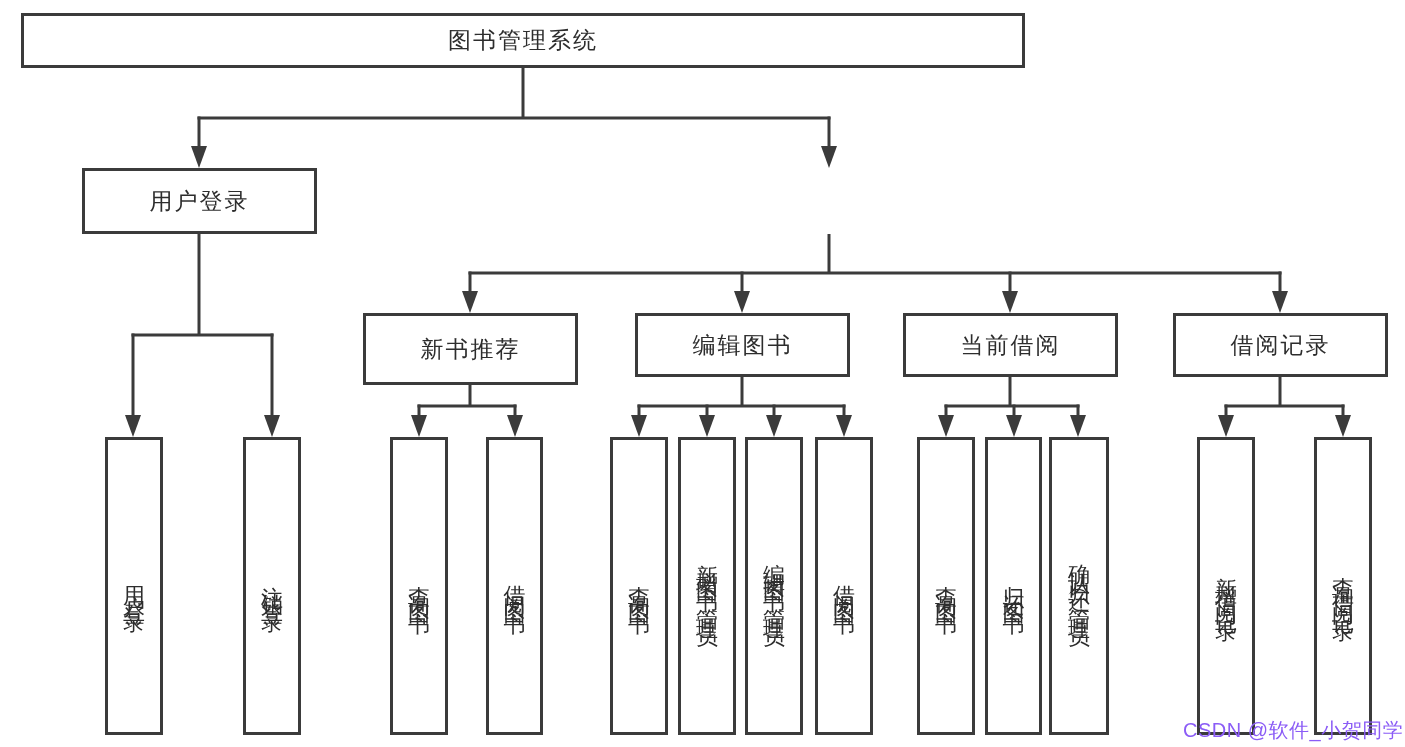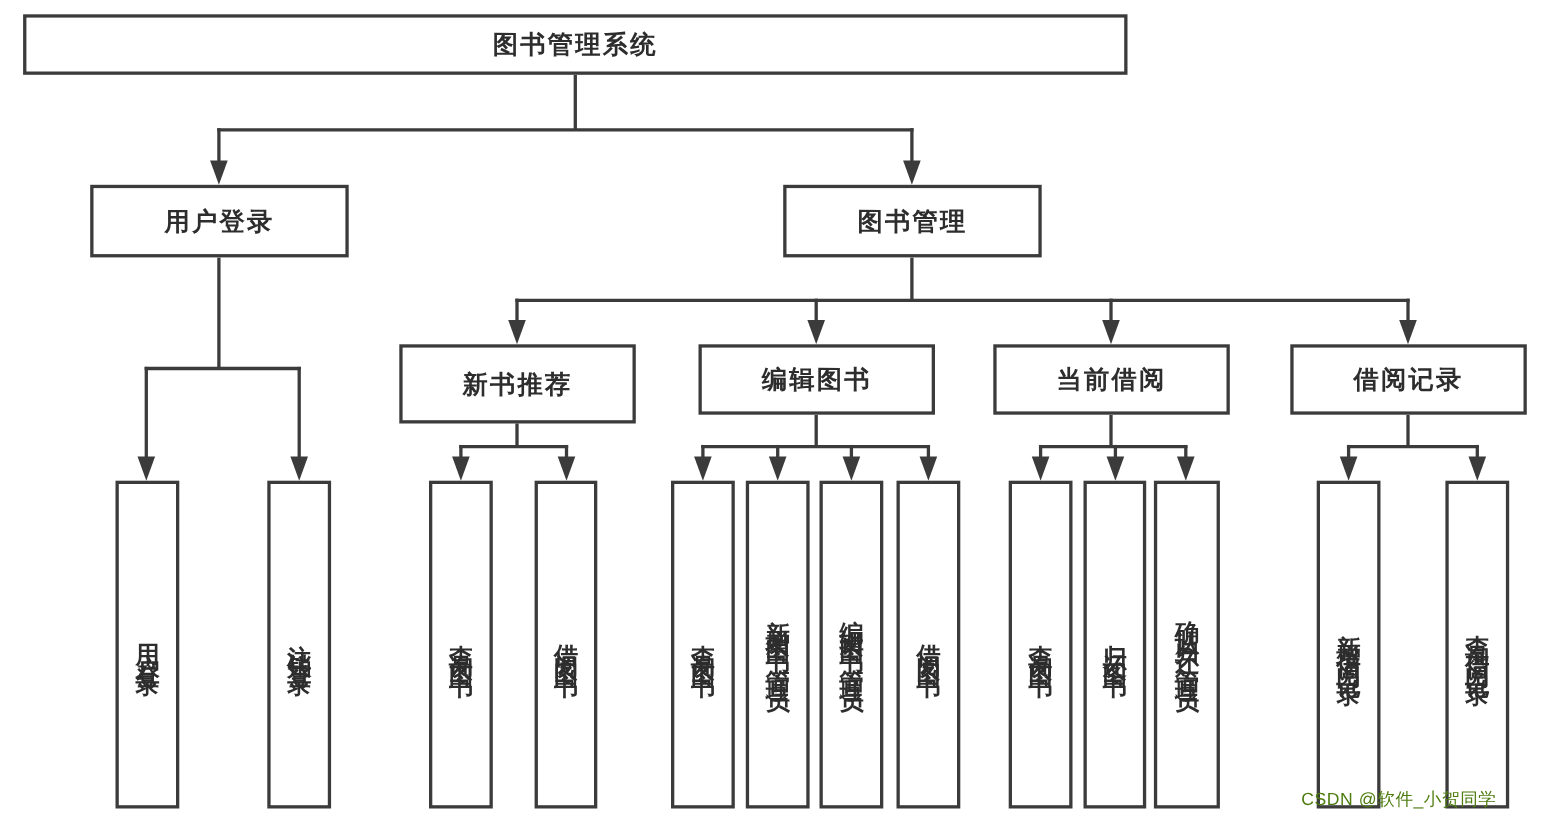--- a/index.html
+++ b/index.html
@@ -15,24 +15,24 @@
     color:#2d2d2d;
   }
   .node.h span {
     font-size:23px; letter-spacing:2px; white-space:nowrap;
   }
   .node.v span {
     writing-mode:vertical-rl; text-orientation:mixed;
     font-size:22px; letter-spacing:9px; line-height:1.1; white-space:nowrap;
   }
   svg.connectors { position:absolute; left:0; top:0; z-index:1; }
-  .node { z-index:2;font-weight:bold; }
+  .node { z-index:2; }
   .watermark {
     position:absolute; left:1183px; top:717px; z-index:10;
-    font-size:16px; color:#4d7c0f; white-space:nowrap; letter-spacing:0.5px;
+    font-size:20px; color:#8b5cf6; white-space:nowrap; letter-spacing:0.5px;
   }
   svg line { stroke:#3b3b3b; stroke-width:3; }
   svg polygon { fill:#3b3b3b; }
 </style>
 </head>
 <body>
 
 <div class="canvas">
 
   <svg class="connectors" width="1405" height="747" viewBox="0 0 1405 747">
@@ -111,23 +111,20 @@
     </g>
   </svg>
 
   <div class="node h" style="left:21px;top:13px;width:1004px;height:55px">
     <span>图书管理系统</span>
   </div>
 
   <div class="node h" style="left:82px;top:168px;width:235px;height:66px">
     <span>用户登录</span>
   </div>
-  <div class="node h" style="left:712px;top:168px;width:235px;height:66px">
-    <span>图书管理</span>
-  </div>
 
   <div class="node h" style="left:363px;top:313px;width:215px;height:72px">
     <span>新书推荐</span>
   </div>
   <div class="node h" style="left:635px;top:313px;width:215px;height:64px">
     <span>编辑图书</span>
   </div>
   <div class="node h" style="left:903px;top:313px;width:215px;height:64px">
     <span>当前借阅</span>
   </div>

